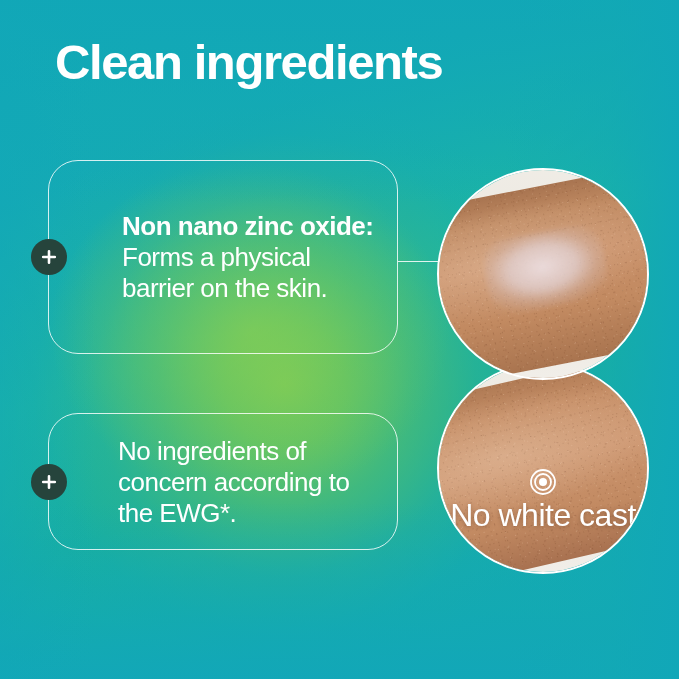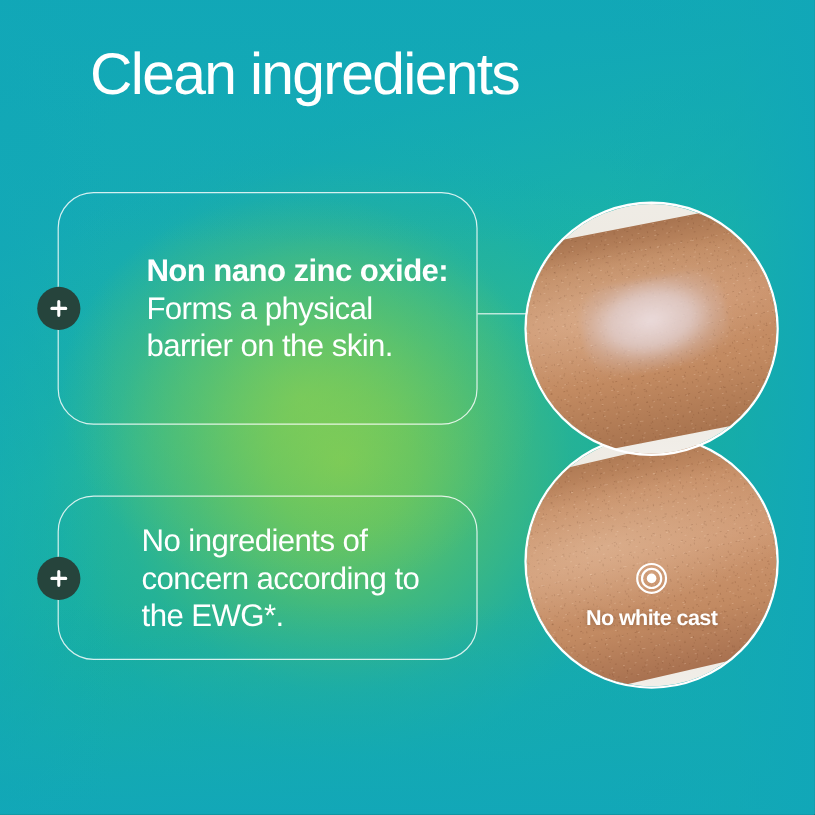--- a/index.html
+++ b/index.html
@@ -62,25 +62,24 @@
     background: linear-gradient(90deg, rgba(17,167,184,0.5) 0%, rgba(20,172,176,0.0) 14%);
   }
 
   
   .headline {
     position: absolute;
     left: 55px;
     top: 32px;
     font-size: 49px;
     line-height: 60px;
-    font-weight: normal;
+    font-weight: bold;
     color: #ffffff;
     letter-spacing: -1.4px;
     white-space: nowrap;
-    margin-left: 20px;
   }
 
   
   .card {
     position: absolute;
     left: 48px;
     width: 350px;
     border: 1.3px solid rgba(255,255,255,0.82);
     border-radius: 30px;
     box-sizing: border-box;
@@ -218,23 +217,23 @@
   .photo-caption {
     position: absolute;
     left: 0; right: 0;
     top: 50%;
     text-align: center;
     z-index: 4;
     color: #ffffff;
   }
   .bullseye { display: block; margin: 0 auto 6px auto; }
   .caption-text {
-    font-size: 18px;
+    font-size: 32px;
     line-height: 27px;
-    font-weight: bold;
+    font-weight: normal;
     letter-spacing: -0.5px;
     text-shadow: 0 1px 4px rgba(80,45,25,0.35);
   }
 
   
   .footnote {
     position: absolute;
     right: 30px;
     bottom: 27px;
     font-size: 16px;

